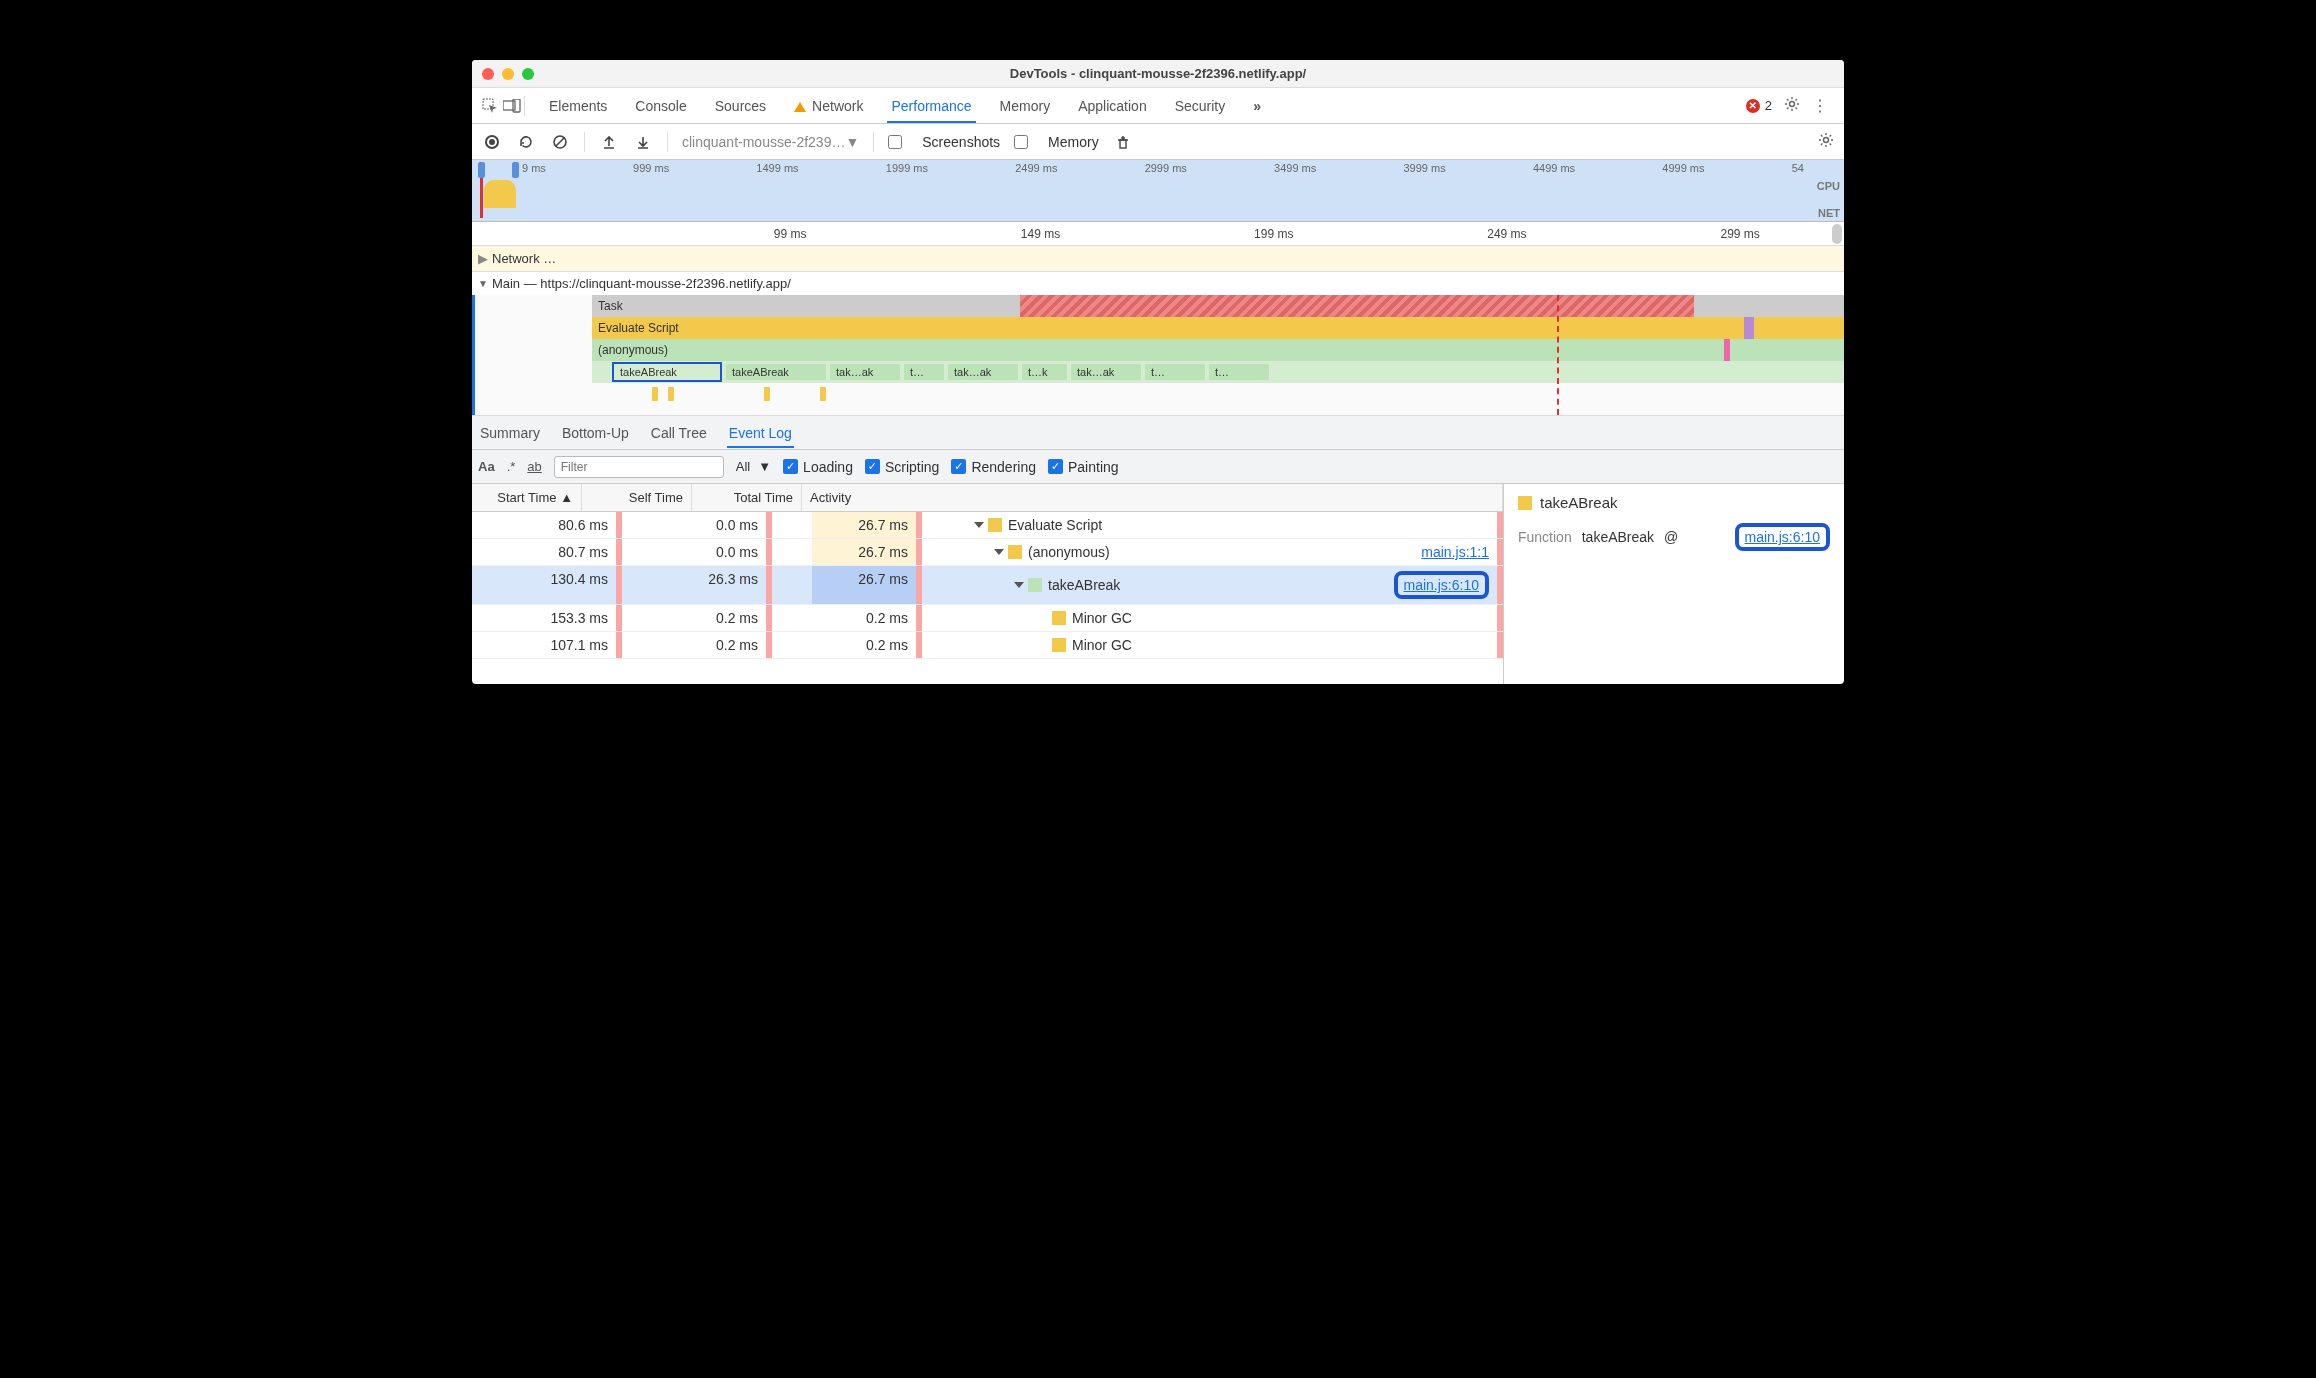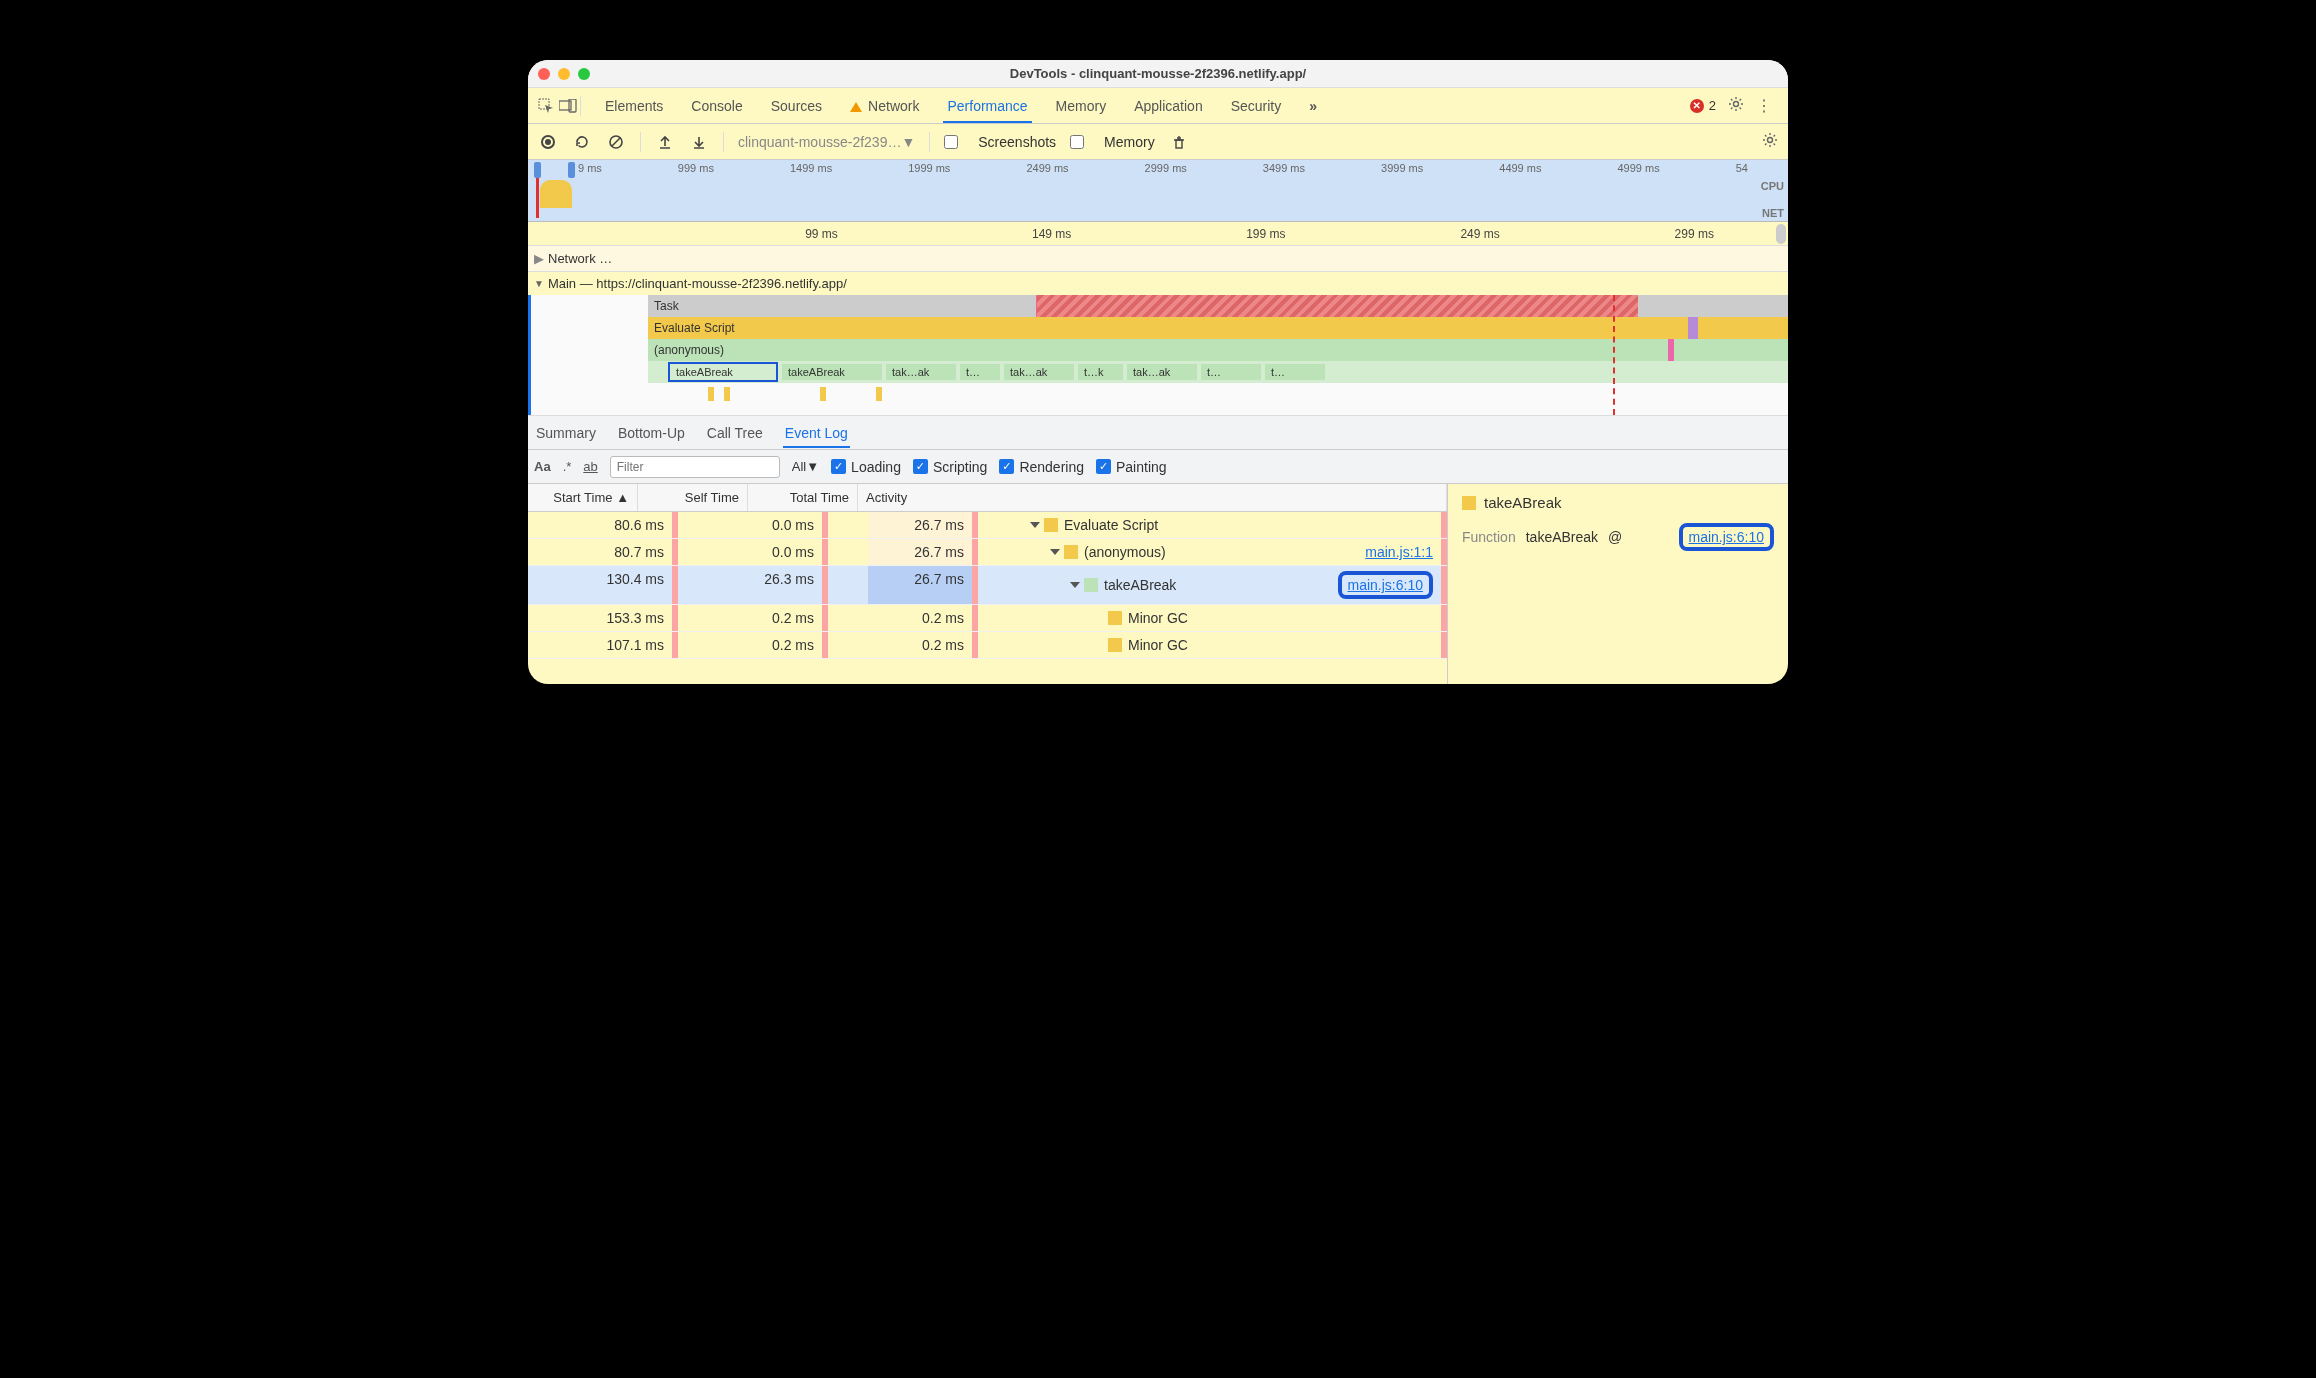--- a/index.html
+++ b/index.html
@@ -7,23 +7,23 @@
     background: #000;
     font-family: -apple-system, BlinkMacSystemFont, "Segoe UI", Helvetica, Arial, sans-serif;
     font-size: 13px;
     color: #333;
     display: flex;
     align-items: flex-start;
     justify-content: center;
     padding-top: 60px;
   }
   .window {
-    width: 1260px;
-    background: #fef9c3;
-    border-radius: 20px;
+    width: 1372px;
+    background: #ffffff;
+    border-radius: 4px;
     overflow: hidden;
     box-shadow: 0 20px 60px rgba(0,0,0,0.6);
   }
   .titlebar {
     height: 28px;
     background: #f3f3f3;
     display: flex;
     align-items: center;
     padding: 0 10px;
     border-bottom: 1px solid #ddd;
@@ -147,21 +147,21 @@
   .dtab { font-size:14px; color:#555; cursor:pointer; padding:6px 2px; position:relative;}
   .dtab.active { color:#1a73e8;}
   .dtab.active::after { content:''; position:absolute; bottom:-1px; left:0; right:0; height:2px; background:#1a73e8;}
 
   .filter-row {
     display:flex; align-items:center; height:34px; border-bottom:1px solid #ccc; padding:0 6px; gap:12px;
     background:#f1f3f4;
   }
   .fr-ic { font-size:13px; color:#555; cursor:pointer;}
   .filter-input { width:170px; height:22px; border:1px solid #bbb; border-radius:3px; padding:0 6px; font-size:12px; color:#888;}
-  .sel-all { display:flex; align-items:center; gap:0; font-size:13px; color:#333;}
+  .sel-all { display:flex; align-items:center; gap:8px; font-size:13px; color:#333;}
   .fchk { display:flex; align-items:center; gap:5px; font-size:14px;}
   .fchk .box { width:15px; height:15px; background:#1a73e8; border-radius:2px; display:flex; align-items:center; justify-content:center; color:#fff; font-size:11px;}
 
   .split {
     display:flex; min-height:200px;
   }
   .events { flex:1; border-right:1px solid #ccc;}
   .ev-head { display:flex; border-bottom:1px solid #ccc; background:#f7f7f7; font-size:13px; color:#333;}
   .ev-head div { padding:6px 8px; border-right:1px solid #ddd;}
   .col-st { width:110px;}

